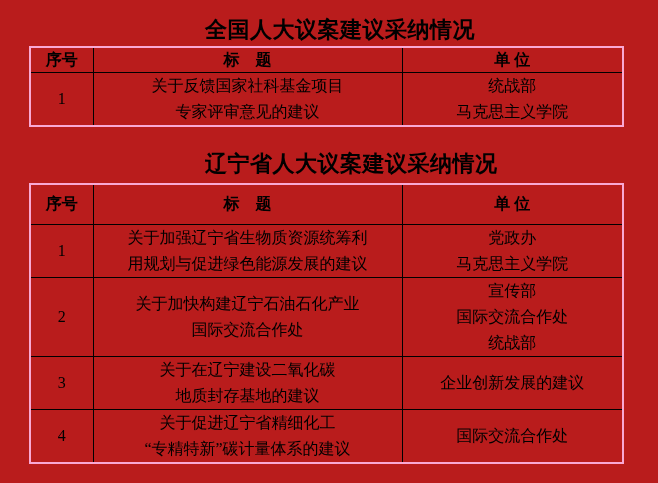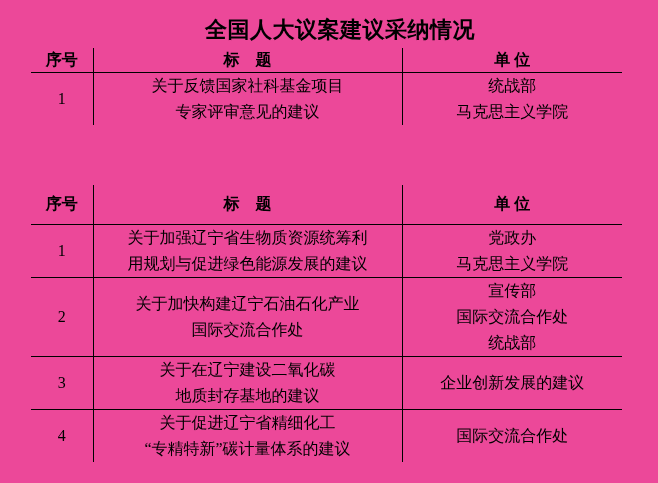--- a/index.html
+++ b/index.html
@@ -2,40 +2,40 @@
 <html><head>
 <meta charset="utf-8">
 <style>
   html, body { margin: 0; padding: 0; }
   body {
     width: 658px; height: 483px;
     background: #ffffff;
     font-family: "Liberation Serif", "DejaVu Serif", serif;
     color: #000000;
   }
-  .page { position: relative; width: 658px; height: 483px; background: #ec4899; overflow: hidden; }
+  .page { position: relative; width: 658px; height: 483px; background: #b91c1c; overflow: hidden; }
 
   .doc-title {
     position: absolute;
     left: 205px;
     font-size: 22px;
     font-weight: bold;
     line-height: 26px;
     white-space: nowrap;
     letter-spacing: 0.5px;
   }
   .doc-title.t1 { top: 17px; }
   .doc-title.t2 { top: 151px; }
 
   table.grid {
     position: absolute;
     border-collapse: collapse;
     table-layout: fixed;
     width: 593px;
-    border: 2px solid #ec4899;
+    border: 2px solid #f9a8d4;
   }
   table.grid#t1 { left: 29px; top: 46px; }
   table.grid#t2 { left: 29px; top: 183px; }
 
   table.grid th, table.grid td {
     border: 1px solid #000000;
     text-align: center;
     vertical-align: middle;
     padding: 0;
     font-size: 16px;
@@ -78,20 +78,21 @@
       <tr class="r52">
         <td>1</td>
         <td>关于反馈国家社科基金项目
 专家评审意见的建议</td>
         <td>统战部
 马克思主义学院</td>
       </tr>
     </tbody>
   </table>
 
+  <div class="doc-title t2">辽宁省人大议案建议采纳情况</div>
 
   <table class="grid" id="t2">
     <colgroup>
         <col class="c1">
         <col class="c2">
         <col class="c3">
       </colgroup>
     <tbody>
       <tr class="h40">
         <th>序号</th>

